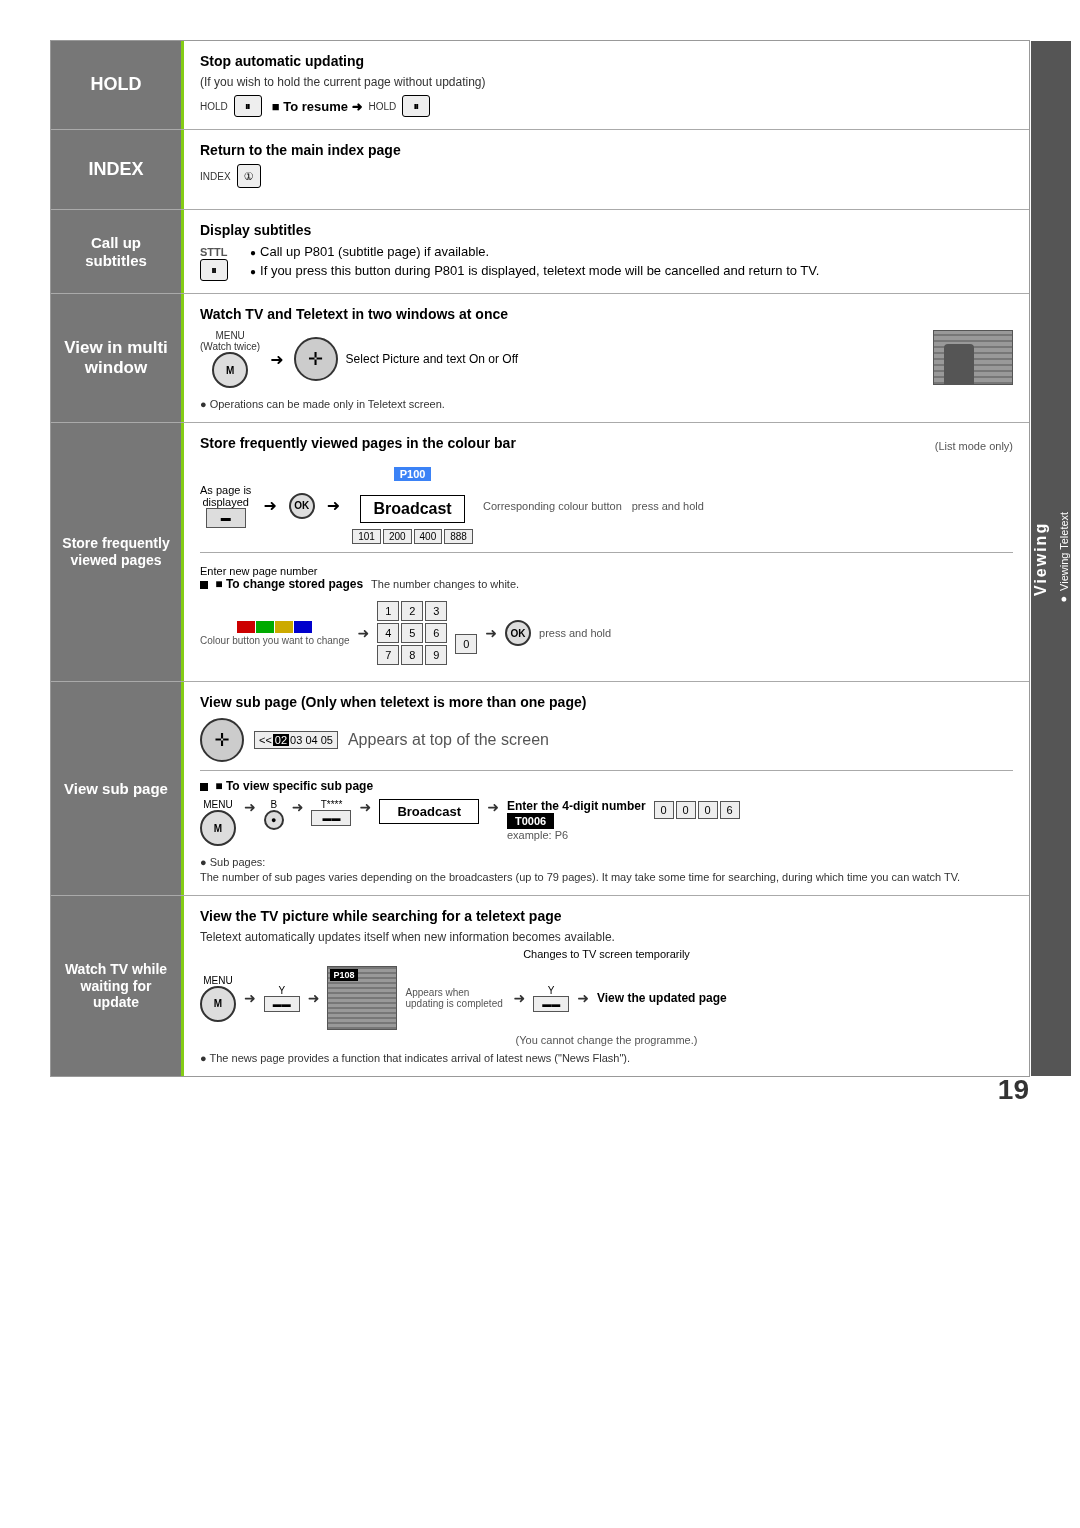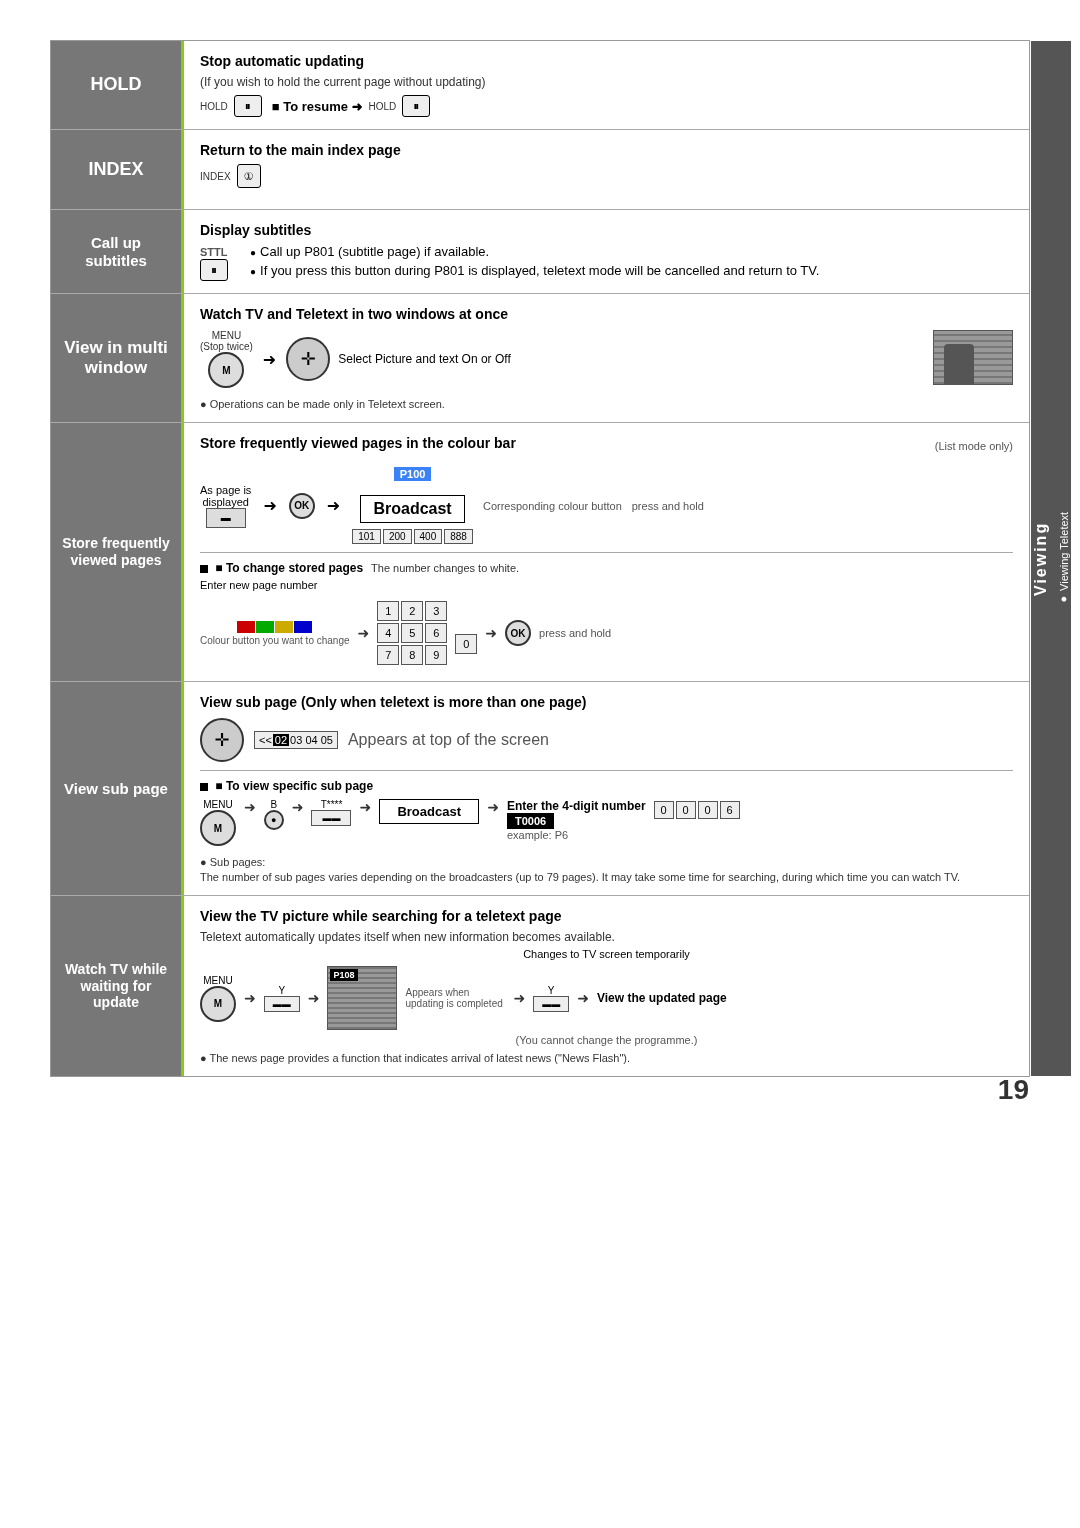--- a/index.html
+++ b/index.html
@@ -515,21 +515,21 @@
       <span>View in multi window</span>
     </div>
     <div class="content-col">
       <div class="section-title">Watch TV and Teletext in two windows at once</div>
       <div style="margin-top:8px;">
         <div class="inline-flex-row">
           <div class="left-content">
             <div class="menu-row">
               <div style="display:flex; flex-direction:column; align-items:center;">
                 <span class="small-text">MENU</span>
-                <span class="small-text">(Stop twice)</span>
+                <span class="small-text">(Watch twice)</span>
                 <div class="menu-btn">M</div>
               </div>
               <span class="arrow-symbol">➜</span>
               <div class="nav-circle">
                 <span>✛</span>
               </div>
               <div style="font-size:12px;">
                 <span>Select Picture and text On or Off</span>
               </div>
             </div>
@@ -586,28 +586,28 @@
           <div style="font-size:11px; color:#555;">
             <span>press and hold</span>
           </div>
         </div>
       </div>
 
       <hr class="section-divider-line">
 
       <div class="change-stored-row">
         <div style="flex:1;">
+          <div style="font-size:11px; margin-top:4px;">Enter new page number</div>
           <div style="display:flex; align-items:center; gap:8px;">
             <span class="bold-label">
               <span class="black-square"></span>
               <span>■ To change stored pages</span>
             </span>
             <span class="number-changes-note">The number changes to white.</span>
           </div>
-          <div style="font-size:11px; margin-top:4px;">Enter new page number</div>
           <div style="display:flex; align-items:center; gap:8px; margin-top:6px; flex-wrap:wrap;">
             <div style="display:flex; flex-direction:column; align-items:center; gap:2px;">
               <span class="colour-btn-display">
                 <span class="coloured-btn-small" style="display:inline-block;width:18px;height:12px;background:#cc0000;"></span>
                 <span class="coloured-btn-small" style="display:inline-block;width:18px;height:12px;background:#00aa00;"></span>
                 <span class="coloured-btn-small" style="display:inline-block;width:18px;height:12px;background:#ccaa00;"></span>
                 <span class="coloured-btn-small" style="display:inline-block;width:18px;height:12px;background:#0000cc;"></span>
               </span>
               <span class="small-text want-to-change-note">Colour button you want to change</span>
             </div>

